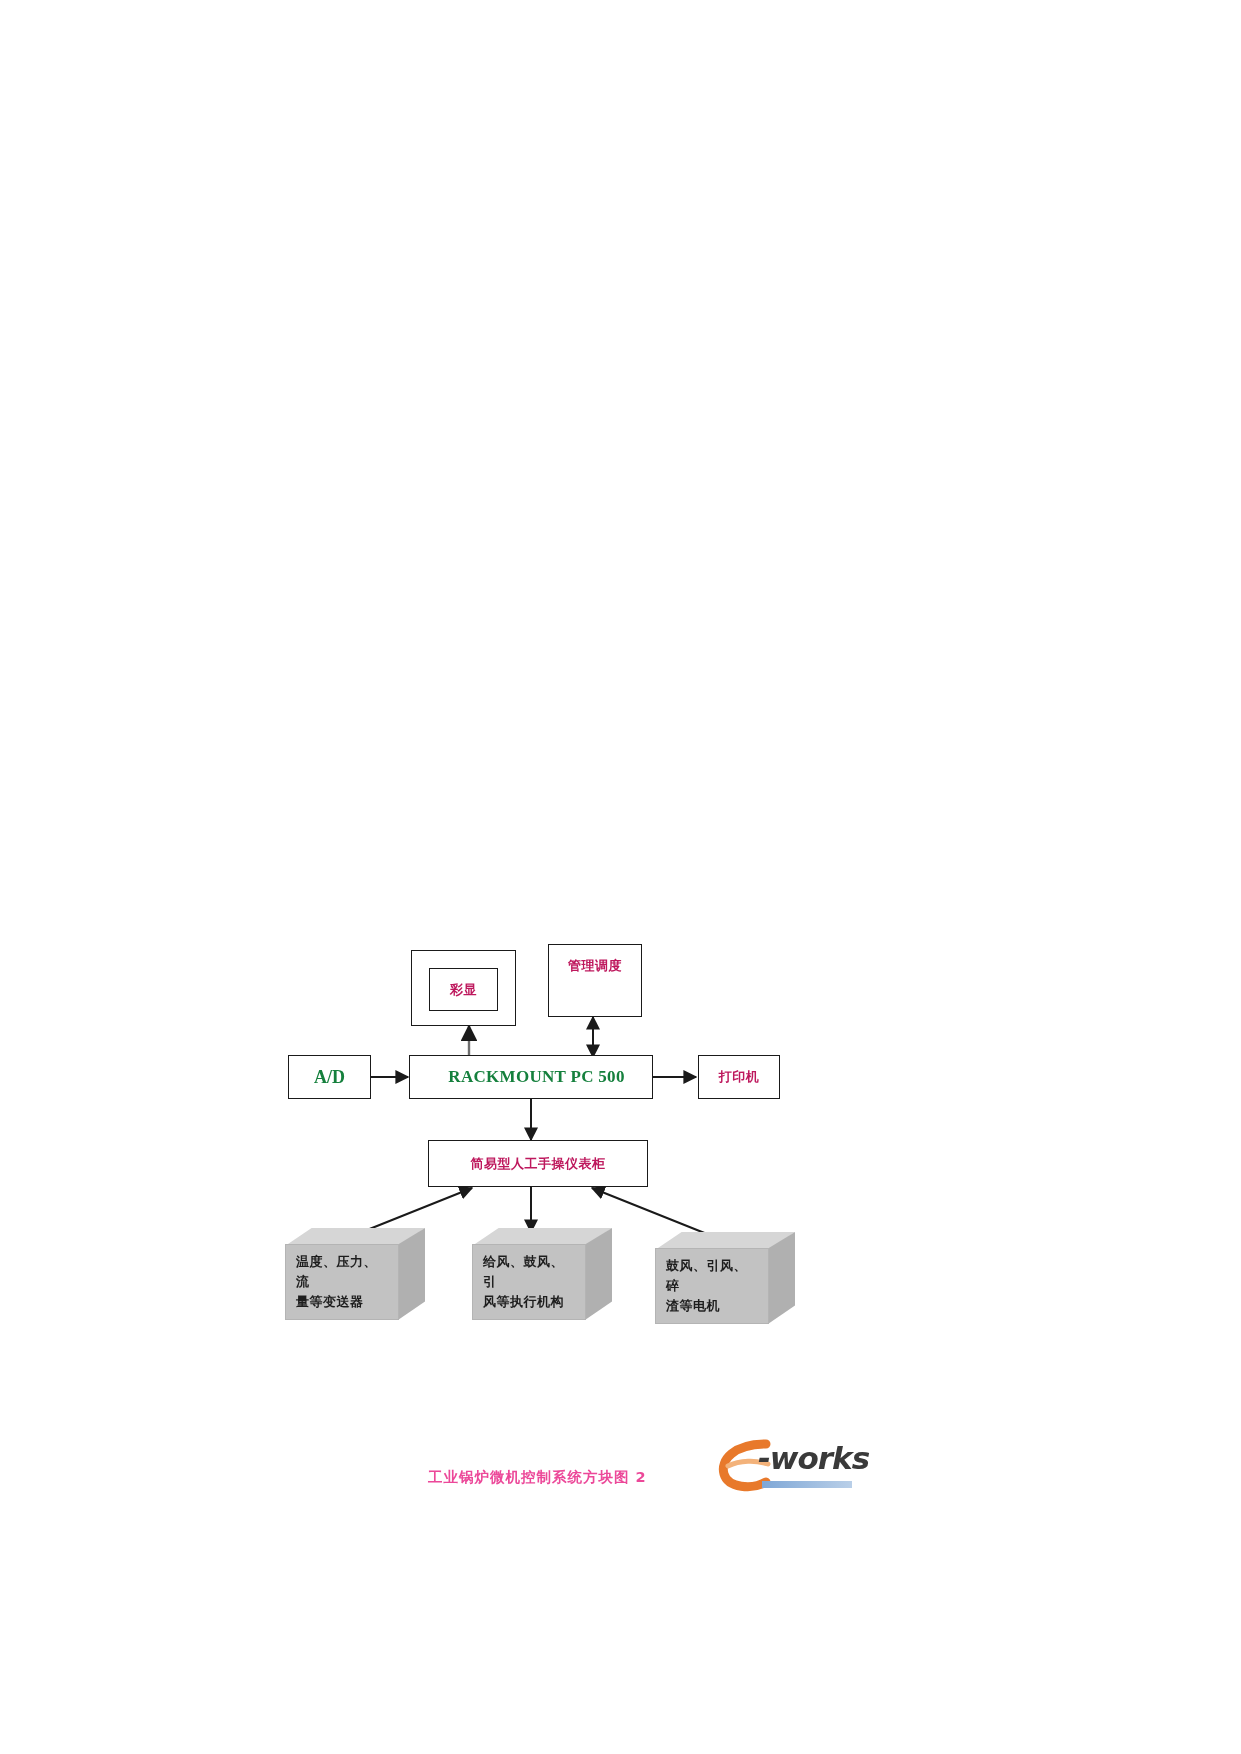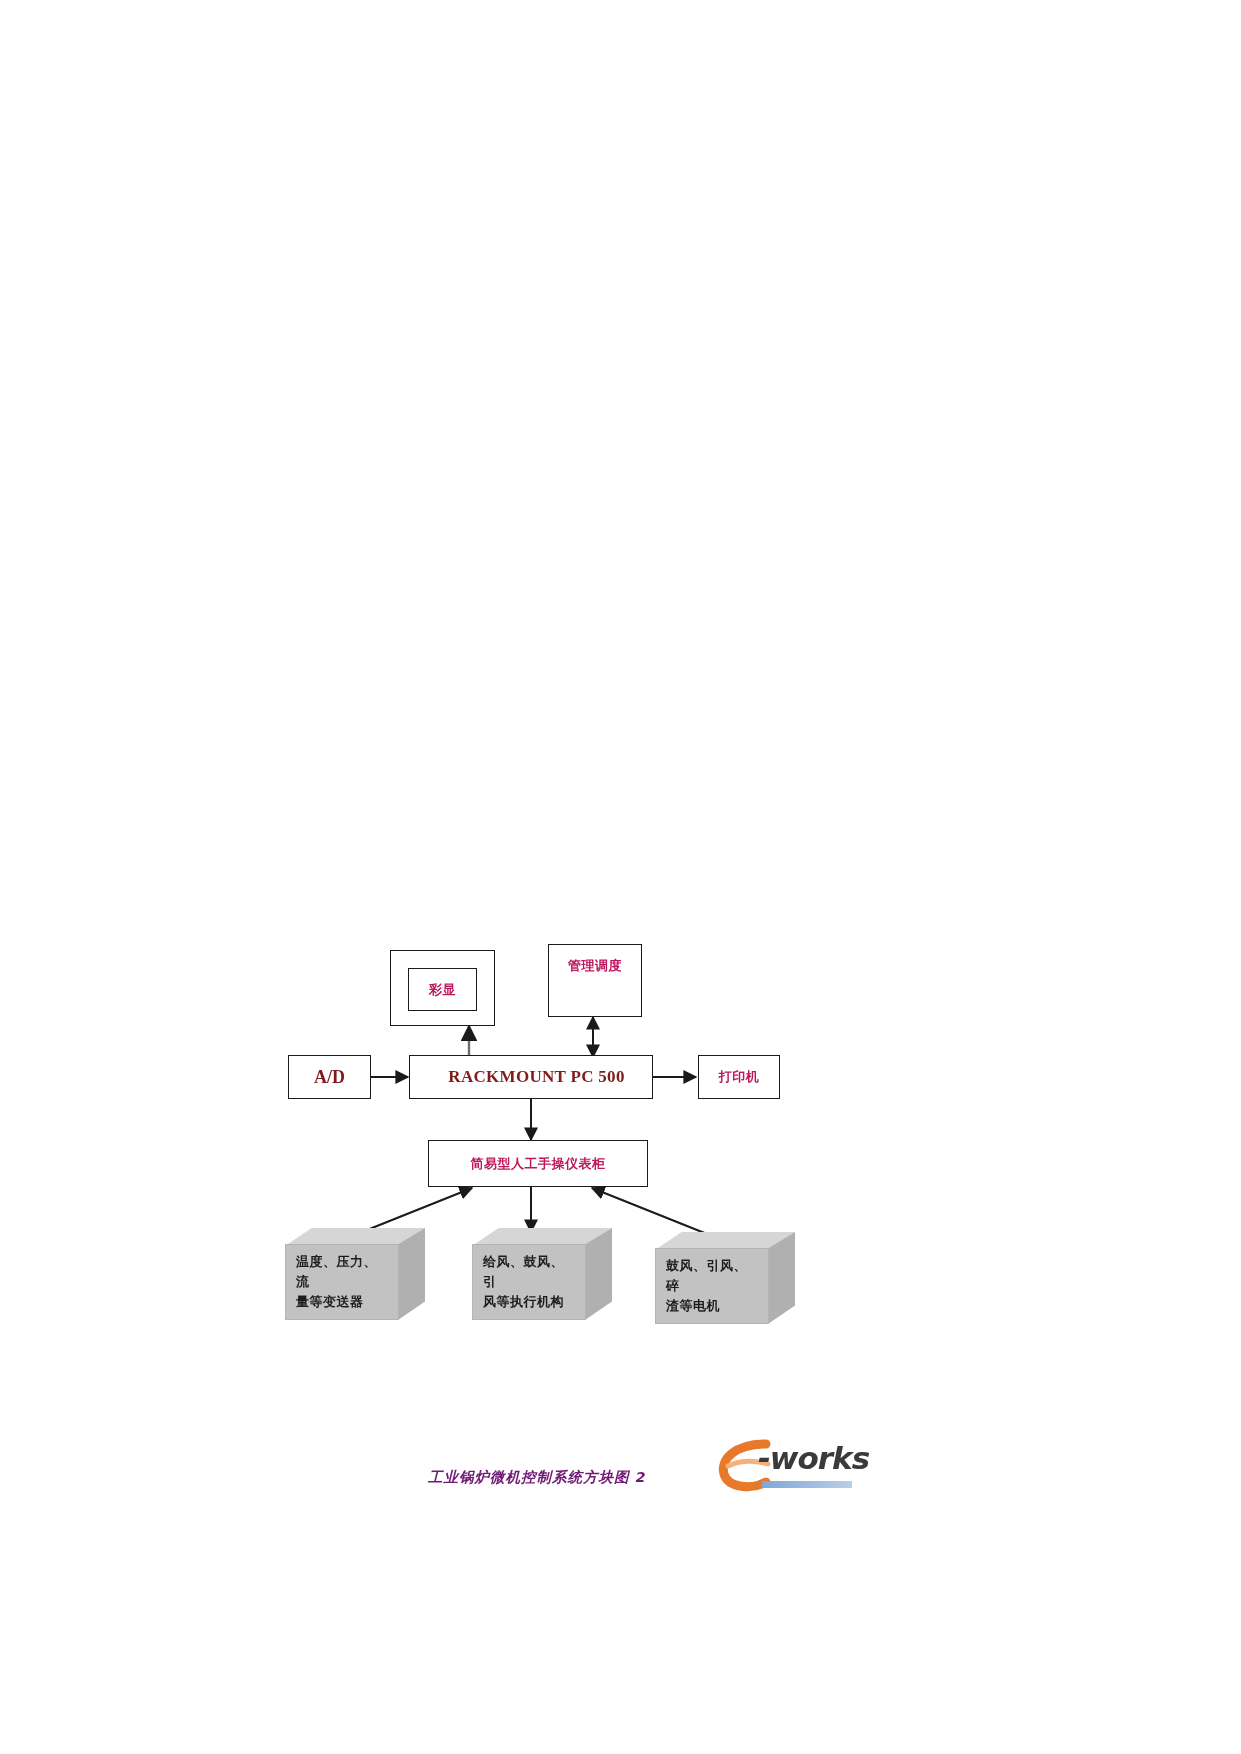--- a/index.html
+++ b/index.html
@@ -69,21 +69,21 @@
   .cn {
     font-family: "DejaVu Sans", "Liberation Sans", sans-serif;
     font-weight: 700;
     color: #be185d;
     letter-spacing: 0.5px;
   }
 
   .latin {
     font-family: "Liberation Serif", "DejaVu Serif", serif;
     font-weight: 700;
-    color: #7f1d1d;
+    color: #15803d;
   }
 
   
   .cuboid {
     position: absolute;
   }
   .cuboid .face-front {
     position: absolute;
     left: 0;
     bottom: 0;
@@ -123,24 +123,23 @@
     pointer-events: none;
     overflow: visible;
   }
 
   
   #caption {
     position: absolute;
     font-family: "DejaVu Sans", "Liberation Sans", sans-serif;
     font-weight: 700;
     font-size: 14.5px;
-    color: #701a75;
+    color: #ec4899;
     letter-spacing: 1px;
     white-space: nowrap;
-    font-style: italic;
   }
 
   
   #logo {
     position: absolute;
     left: 718px;
     top: 1438px;
     width: 160px;
     height: 56px;
   }
@@ -187,21 +186,21 @@
 
       <line x1="531" y1="1098" x2="531" y2="1140" stroke="#1a1a1a" stroke-width="2" marker-end="url(#arrow)"></line>
 
       <line x1="357" y1="1234" x2="472" y2="1188" stroke="#1a1a1a" stroke-width="2" marker-end="url(#arrow)"></line>
 
       <line x1="531" y1="1187" x2="531" y2="1232" stroke="#1a1a1a" stroke-width="2" marker-end="url(#arrow)"></line>
 
       <line x1="712" y1="1236" x2="592" y2="1188" stroke="#1a1a1a" stroke-width="2" marker-end="url(#arrow)"></line>
     </svg>
 
-    <div class="node box-outer" style="left:390px; top:950px; width:105px; height:76px;">
+    <div class="node box-outer" style="left:411px; top:950px; width:105px; height:76px;">
       <div class="box-inner" style="left:17px; top:17px; right:17px; bottom:14px;">
         <span class="cn" style="font-size:13px;">彩显</span>
       </div>
     </div>
 
     <div class="node box" style="left:548px; top:944px; width:94px; height:73px; align-items:flex-start; padding-top:12px;">
       <span class="cn" style="font-size:13px;">管理调度</span>
     </div>
 
     <div class="node box" style="left:288px; top:1055px; width:83px; height:44px;">

